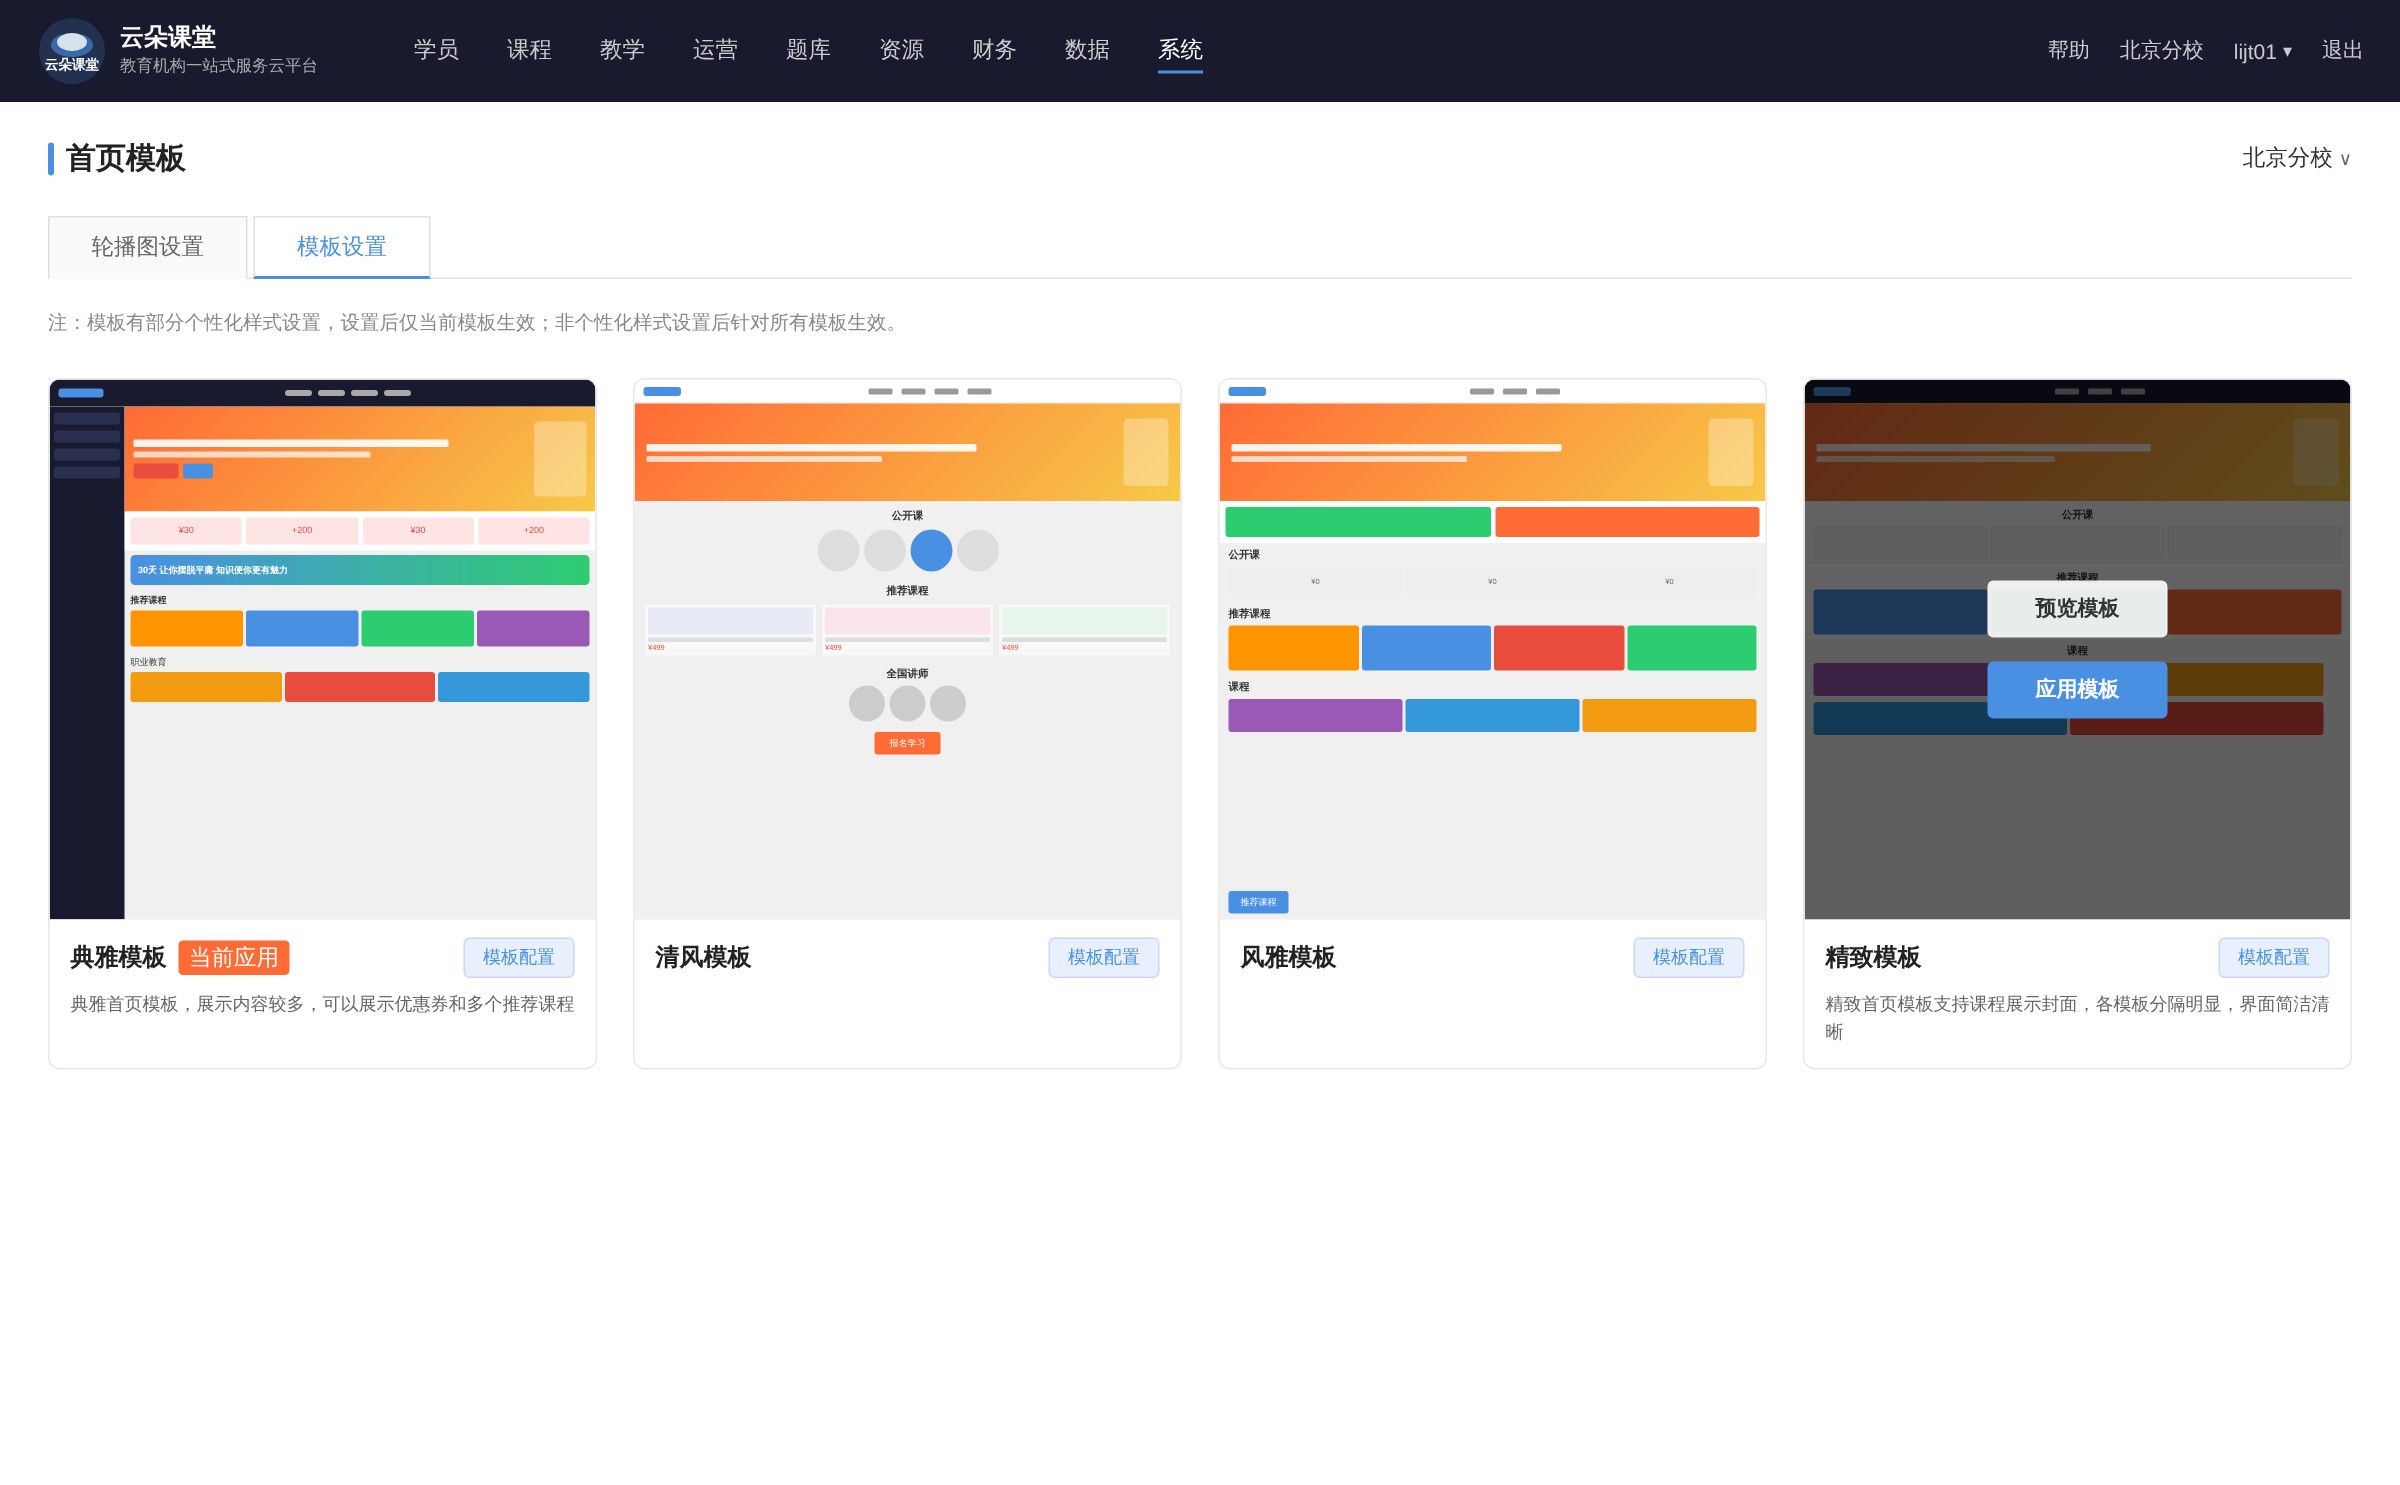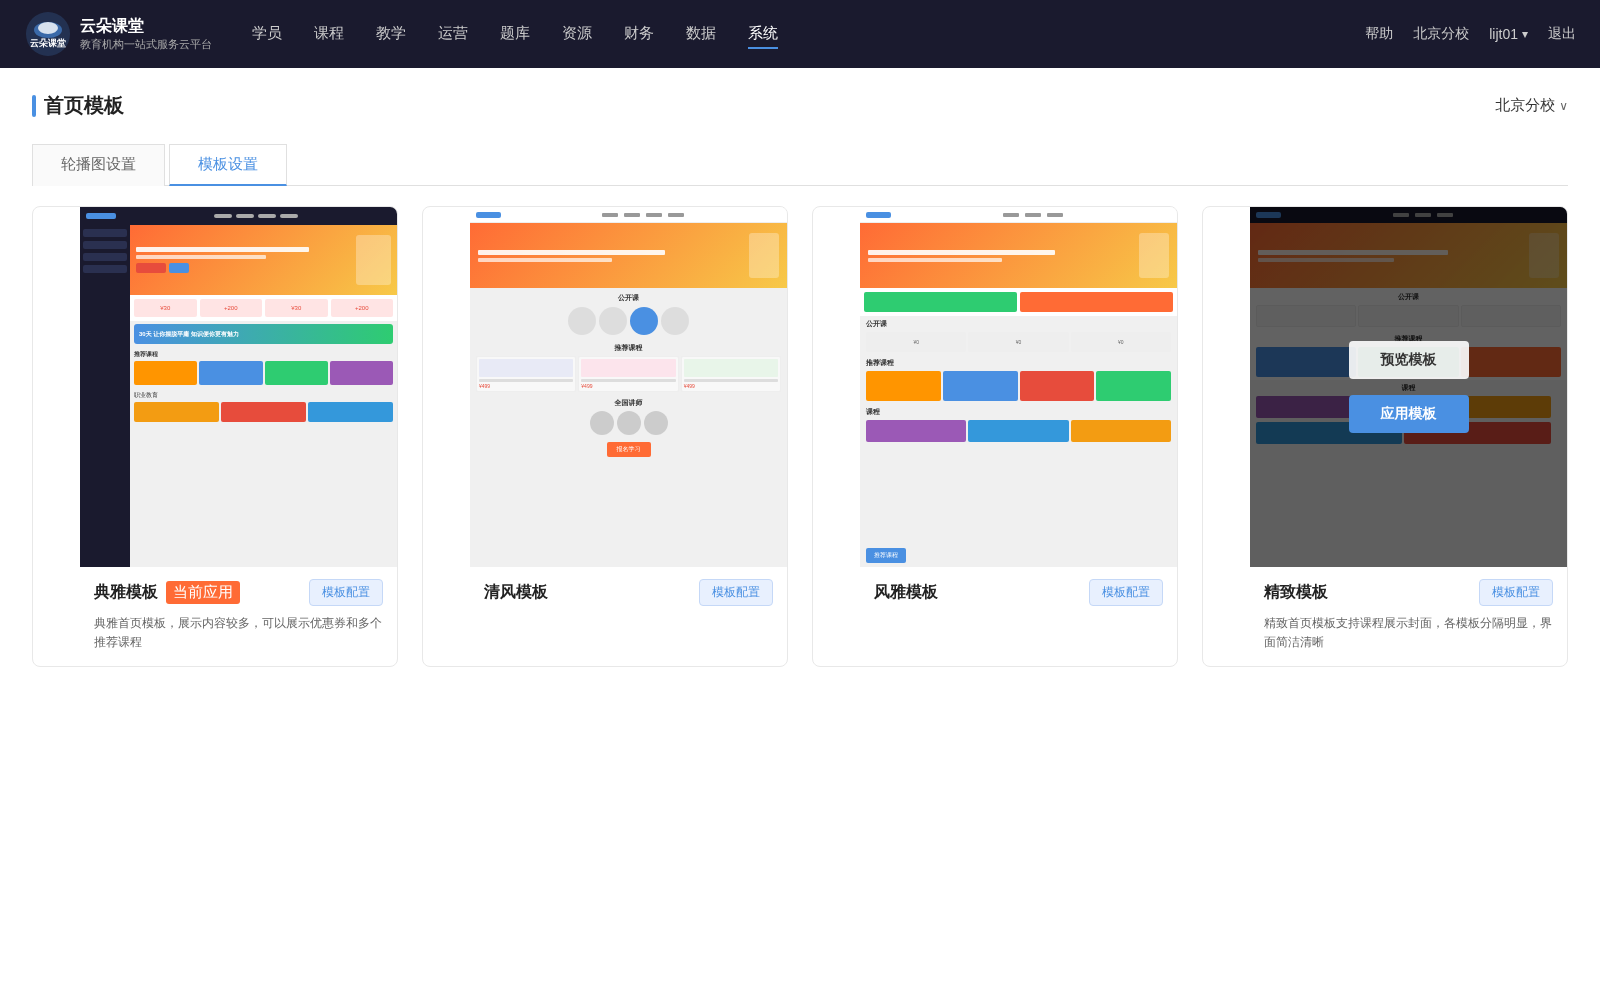--- a/index.html
+++ b/index.html
@@ -28,20 +28,21 @@
       color: #fff;
       font-size: 13px;
       line-height: 1.3;
     }
     .logo-text .main { font-size: 16px; font-weight: bold; }
     .logo-text .sub { font-size: 11px; color: #aaa; }
     .navbar-menu {
       display: flex;
       gap: 32px;
       flex: 1;
+      margin-left: 24px;
     }
     .navbar-menu a {
       color: #ccc;
       text-decoration: none;
       font-size: 15px;
       padding: 4px 0;
     }
     .navbar-menu a.active {
       color: #fff;
       border-bottom: 2px solid #4a90e2;
@@ -134,21 +135,20 @@
     .template-grid {
       display: grid;
       grid-template-columns: repeat(4, 1fr);
       gap: 24px;
     }
     .template-card {
       background: #fff;
       border: 1px solid #e8e8e8;
       border-radius: 8px;
       overflow: hidden;
-      padding-left: 47px;
     }
     .template-preview {
       position: relative;
       width: 100%;
       height: 360px;
       overflow: hidden;
       background: #f0f0f0;
     }
     
     .preview-mock {
@@ -288,20 +288,21 @@
       <h1 class="page-title">首页模板</h1>
     </div>
     <div class="branch-selector">北京分校</div>
   </div>
 
   <div class="tabs">
     <div class="tab">轮播图设置</div>
     <div class="tab active">模板设置</div>
   </div>
 
+  <p class="note">注：模板有部分个性化样式设置，设置后仅当前模板生效；非个性化样式设置后针对所有模板生效。</p>
 
   <div class="template-grid">
 
     <div class="template-card">
       <div class="template-preview">
         <div class="preview-mock">
           <div class="preview-header" style="background:#1a1a2e;">
             <div style="width:30px;height:6px;background:#4a90e2;border-radius:2px;"></div>
             <div style="flex:1;display:flex;gap:4px;justify-content:center;">
               <div style="width:18px;height:4px;background:#aaa;border-radius:2px;"></div>

